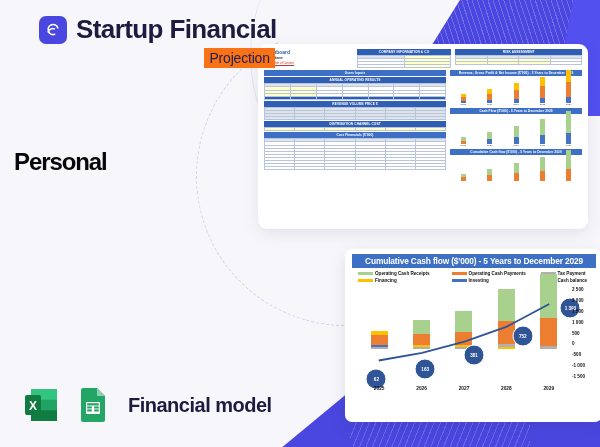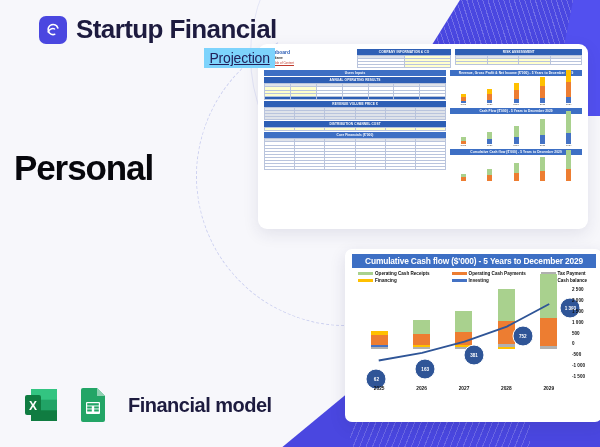--- a/index.html
+++ b/index.html
@@ -65,28 +65,28 @@
   .brand-row { display:flex; align-items:center; gap:9px; }
   .logo-box {
     width:28px; height:28px; border-radius:7px; background:#4a47e0;
     display:flex; align-items:center; justify-content:center; flex:none;
   }
   .brand-name {
     font-size:26px; font-weight:bold; color:#1d1b3f; letter-spacing:-.6px;
   }
   .badge-row { display:flex; justify-content:flex-end; margin-top:3px; padding-right:2px; }
   .badge {
-    background:#7dd3fc; color:#22205a; font-size:14px;
-    padding:2px 5px; letter-spacing:-.2px;text-decoration:underline;
+    background:#f97316; color:#22205a; font-size:14px;
+    padding:2px 5px; letter-spacing:-.2px;
   }
 
   
   .hero {
     position:absolute; left:14px; top:148px; z-index:5;
-    font-size:35px; font-weight:bold; color:#07070c;
+    font-size:24px; font-weight:bold; color:#07070c;
     line-height:1.17; letter-spacing:-1.1px;
   }
 
   
   .footer { position:absolute; left:22px; bottom:22px; display:flex; align-items:center; gap:11px; z-index:5; }
   .fm-label { font-size:20px; font-weight:bold; color:#1d1b3f; letter-spacing:-.5px; margin-left:4px; }
 
   
   .card-dash {
     position:absolute; left:258px; top:44px; width:330px; height:185px;

